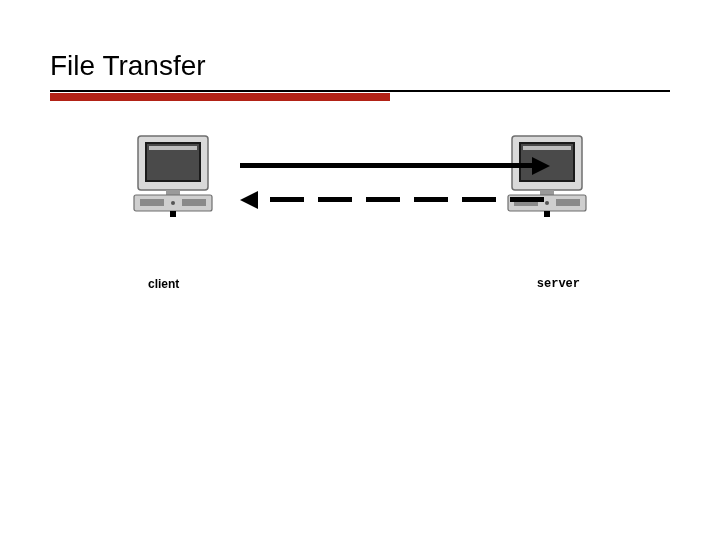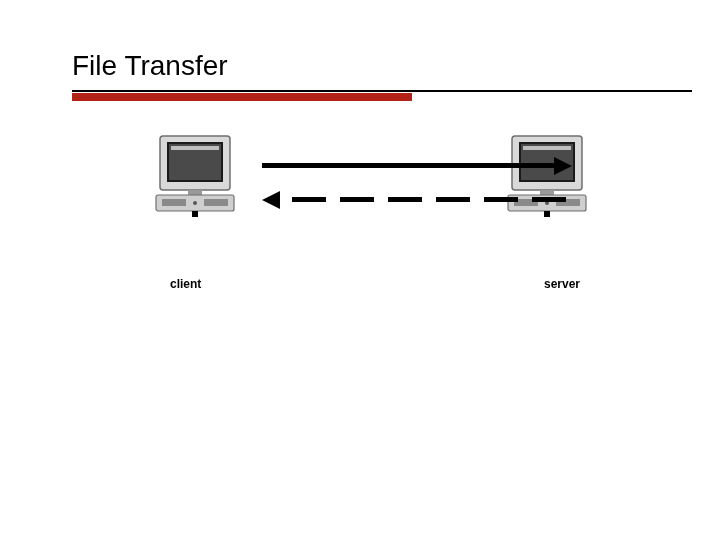--- a/index.html
+++ b/index.html
@@ -9,21 +9,21 @@
     height: 540px;
     background: #ffffff;
     font-family: Verdana, Arial, sans-serif;
     color: #000;
   }
   .slide {
     width: 720px;
     height: 540px;
     position: relative;
     box-sizing: border-box;
-    padding: 50px 50px 40px 72px;
+    padding: 50px 50px 40px 50px;
   }
   .title {
     font-size: 28px;
     font-weight: 400;
     margin-bottom: 8px;
   }
   .rules {
     position: relative;
     height: 12px;
     margin-bottom: 18px;
@@ -71,20 +71,21 @@
     font-size: 12px;
     font-weight: bold;
   }
   .label-left {
     left: 98px;
     top: 145px;
   }
   .label-right {
     right: 90px;
     top: 145px;
+    font-family: Liberation Mono, monospace;
   }
   .arrows {
     position: absolute;
     left: 190px;
     top: 25px;
     width: 310px;
     height: 60px;
   }
   .arrow-solid {
     position: absolute;

